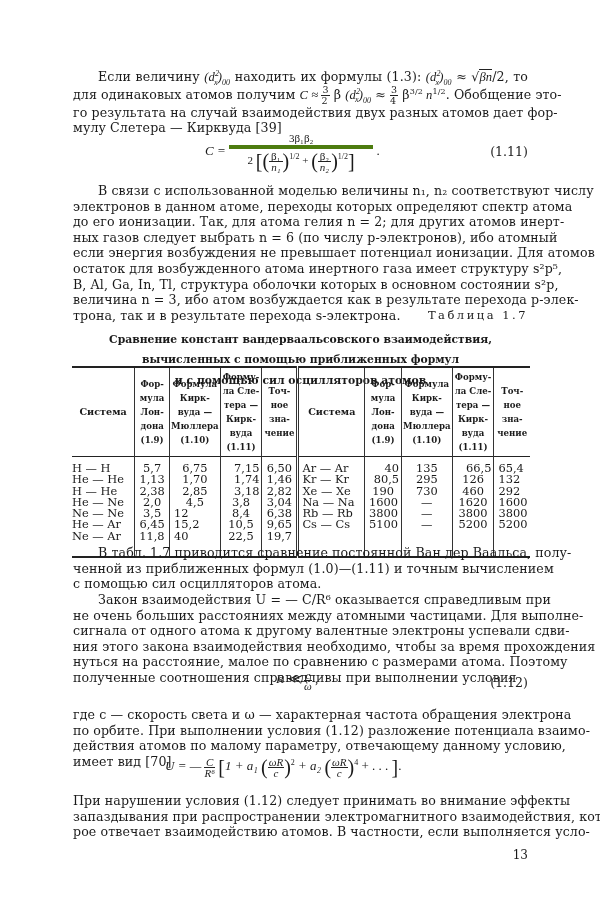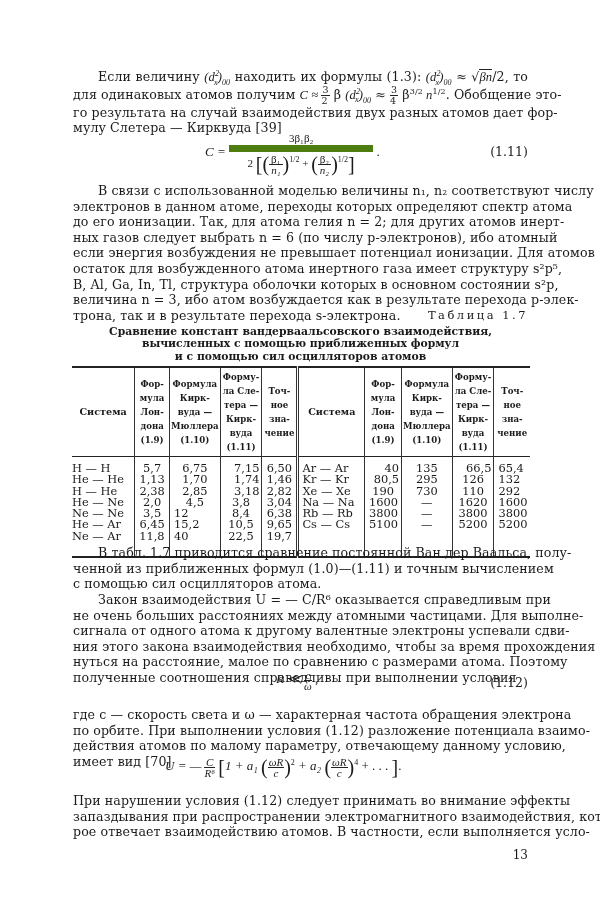--- a/index.html
+++ b/index.html
@@ -9,30 +9,30 @@
   .p { position: absolute; left: 73px; width: 455px; font-size: 12.6px; line-height: 15.6px;
        text-align: justify; letter-spacing: 0.1px; }
   .p .ln { display: block; white-space: nowrap; text-align-last: justify; text-align: justify; height: 15.6px; }
   .p .ln.last { text-align-last: left; }
   .p .ln.ind { text-indent: 25px; }
   i, .it { font-style: italic; font-family: "Liberation Serif", "DejaVu Serif", serif; }
   sup, sub { font-size: 8px; line-height: 0; }
   .eq { position: absolute; font-size: 13px; font-family: "Liberation Serif", "DejaVu Serif", serif; }
   .eqnum { position: absolute; right: 72px; font-size: 12.6px; }
   .frac { display: inline-block; vertical-align: middle; text-align: center; }
-  .frac .num { display: block; border-bottom: 7px solid #4d7c0f; padding: 0 3px; font-size: 11px; line-height: 13px; }
+  .frac .num { display: block; border-bottom: 4px solid #4d7c0f; padding: 0 3px; font-size: 11px; line-height: 13px; }
   .frac .den { display: block; font-size: 11px; line-height: 13px; padding: 0 2px; }
   .small-frac { display: inline-block; vertical-align: middle; text-align: center; font-size: 9.5px; }
   .small-frac .num { display: block; border-bottom: 1px solid #222; line-height: 10px; padding: 0 1px; }
   .small-frac .den { display: block; line-height: 10px; }
   .big { font-size: 20px; vertical-align: middle; font-weight: 300; }
   .table-label { position: absolute; right: 72px; top: 308px; font-size: 11.5px; letter-spacing: 2.5px; }
   .caption { position: absolute; left: 73px; width: 455px; top: 326px; text-align: center;
              font-size: 10.8px; line-height: 12.4px; font-weight: bold; }
-  .caption span { display: block; }
+  .caption span { display: block; margin-top: 8px; }
   .tbl { position: absolute; left: 72px; top: 366px; width: 458px; border-collapse: collapse;
          font-size: 11.4px; }
   .tbl th { font-weight: bold; font-size: 8.6px; line-height: 14px; padding: 2px 1px; vertical-align: middle;
             border-left: 1px solid #333; height: 60px; }
   .tbl th.sys { font-size: 9.6px; }
   .tbl thead tr { border-top: 2px solid #222; border-bottom: 1.5px solid #222; }
   .tbl tbody tr:last-child { border-bottom: 2px solid #222; }
   .tbl td { border-left: 1px solid #333; line-height: 11.3px; padding: 0 2px; white-space: nowrap; vertical-align: top; }
   .tbl th:first-child, .tbl td:first-child { border-left: none; }
   .tbl .dbl { border-left: 3px double #333; }
@@ -175,21 +175,21 @@
       </tr>
       <tr>
         <td class="sysc">H — He</td>
         <td class="numc">2,38</td>
         <td class="numc">2,85</td>
         <td class="num">3,18</td>
         <td class="numc">2,82</td>
         <td class="sysc dbl" style="padding-left:3px">Xe — Xe</td>
         <td class="numc">190</td>
         <td class="numc">730</td>
-        <td class="numc">110</td>
+        <td class="numc">460</td>
         <td class="numl">292</td>
       </tr>
       <tr>
         <td class="sysc">He — Ne</td>
         <td class="numc">2,0</td>
         <td class="numc">4,5</td>
         <td class="numc">3,8</td>
         <td class="numc">3,04</td>
         <td class="sysc dbl" style="padding-left:3px">Na — Na</td>
         <td class="numl">1600</td>

